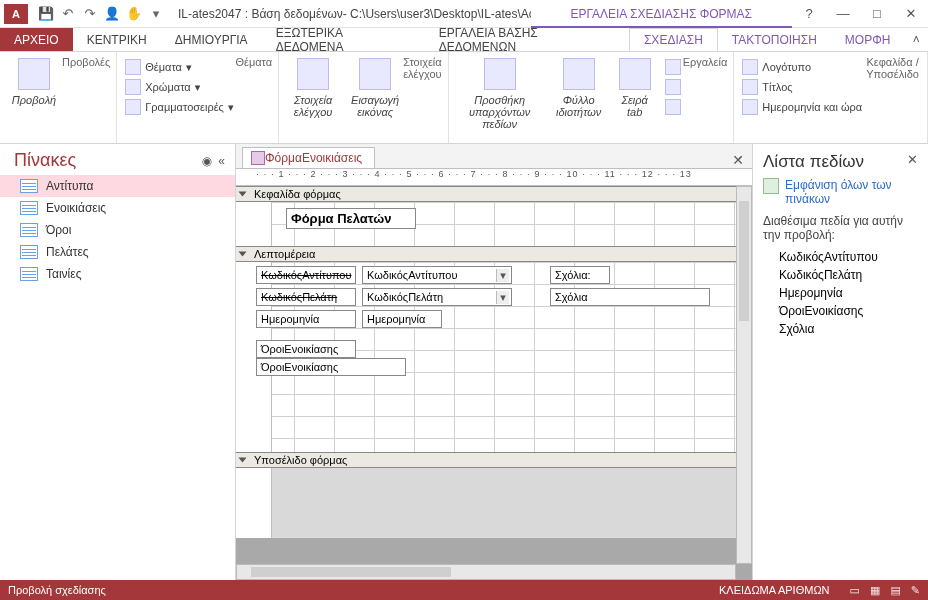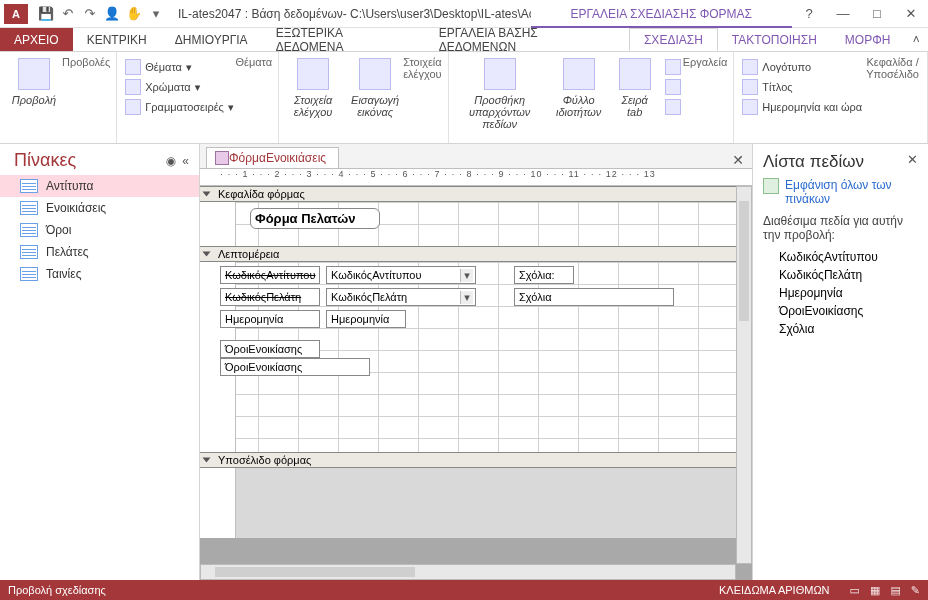--- a/index.html
+++ b/index.html
@@ -34,21 +34,21 @@
 .big-btn .icon { width: 32px; height: 32px; background: #e8e8ff; border: 1px solid #bcbcf0; margin: 4px 0; }
 .big-btn .lbl { font-size: 11px; text-align: center; color: #444; line-height: 12px; }
 .stack { display: flex; flex-direction: column; gap: 2px; padding-top: 4px; }
 .small-btn { display: flex; align-items: center; gap: 4px; font-size: 11px; color: #444; cursor: pointer; padding: 1px 2px; white-space: nowrap; }
 .small-btn .ic { width: 16px; height: 16px; background: #e8e8ff; border: 1px solid #bcbcf0; }
 
 
 .main { display: flex; height: 436px; }
 
 
-.navpane { width: 200px; border-right: 1px solid #d4d4d4; background: #fff; display: flex; flex-direction: column; }
+.navpane { width: 236px; border-right: 1px solid #d4d4d4; background: #fff; display: flex; flex-direction: column; }
 .nav-header { display: flex; align-items: center; justify-content: space-between; padding: 6px 10px 4px 14px; color: #a4373a; font-size: 18px; }
 .nav-header .controls { font-size: 12px; color: #555; display: flex; gap: 6px; }
 .nav-item { display: flex; align-items: center; gap: 8px; padding: 4px 10px 4px 20px; font-size: 12px; color: #333; cursor: pointer; }
 .nav-item.sel { background: #ffd9e1; }
 .nav-item .tico { width: 18px; height: 14px; background: #fff; border: 1px solid #6aa0e8; position: relative; }
 .nav-item .tico::before { content: ""; position: absolute; left: 1px; right: 1px; top: 3px; height: 1px; background: #6aa0e8; box-shadow: 0 3px 0 #6aa0e8, 0 6px 0 #6aa0e8; }
 
 
 .design { flex: 1; display: flex; flex-direction: column; background: #f3f3f3; position: relative; }
 .tabstrip { height: 24px; display: flex; align-items: flex-end; padding-left: 6px; }
@@ -59,21 +59,21 @@
 .surface { flex: 1; overflow: auto; background: #a9a9a9; position: relative; }
 .band { background: #fff; }
 .band-header { background: #ece9e2; border-top: 1px solid #888; border-bottom: 1px solid #888; font-size: 11px; padding: 1px 4px 1px 18px; position: relative; }
 .band-header::before { content: ""; position: absolute; left: 4px; top: 3px; width: 0; height: 0; border-left: 5px solid #555; border-top: 4px solid transparent; border-bottom: 4px solid transparent; transform: rotate(90deg); }
 .grid { position: relative; background-image: linear-gradient(to right,#d0d0d0 1px,transparent 1px),linear-gradient(to bottom,#d0d0d0 1px,transparent 1px); background-size: 40px 22px; margin-left: 18px; }
 .vruler { position: absolute; left: 0; top: 0; bottom: 0; width: 18px; background: #fff; border-right: 1px solid #bfbfbf; }
 .ctl-label { position: absolute; background: #fff; border: 1px solid #888; font-size: 11px; padding: 2px 4px; }
 .ctl-text { position: absolute; background: #fff; border: 1px solid #888; font-size: 11px; padding: 2px 4px; }
 .ctl-combo { position: absolute; background: #fff; border: 1px solid #888; font-size: 11px; padding: 2px 16px 2px 4px; }
 .ctl-combo::after { content: "▾"; position: absolute; right: 2px; top: 2px; color: #555; background: #eee; width: 12px; text-align: center; border-left: 1px solid #bbb; }
-.form-title { font-weight: bold; font-size: 13px; border-radius: 6px; }
+.form-title { font-weight: bold; font-size: 13px; }
 .strike { text-decoration: line-through; }
 .sb { position: absolute; background: #e8e8e8; border: 1px solid #bbb; }
 .sb.h { left: 0; right: 16px; bottom: 0; height: 16px; }
 .sb.v { top: 0; bottom: 16px; right: 0; width: 16px; }
 .sb .thumb { background: #cfcfcf; position: absolute; }
 
 
 .fieldlist { width: 176px; border-left: 1px solid #d4d4d4; padding: 8px 10px; font-size: 12px; background: #fff; }
 .fieldlist h3 { color: #333; font-size: 17px; font-weight: normal; margin-bottom: 6px; display: flex; justify-content: space-between; }
 .fieldlist h3 .x { font-size: 13px; color: #555; cursor: pointer; }

